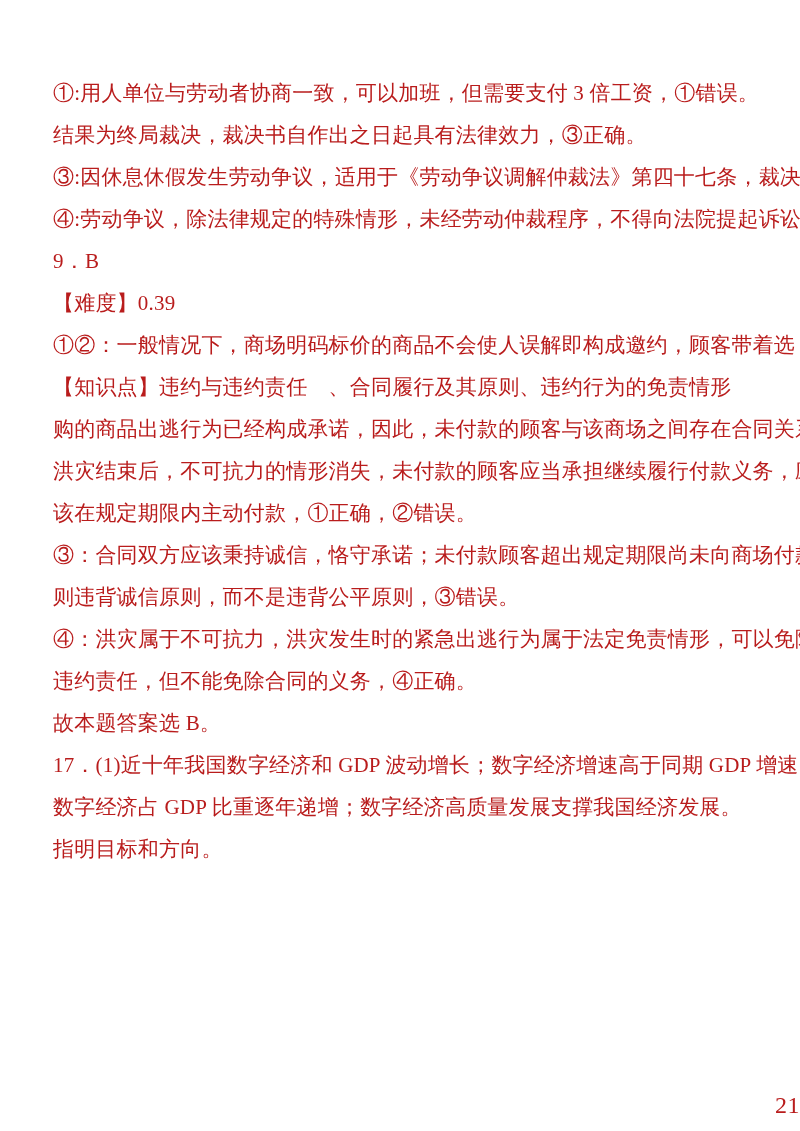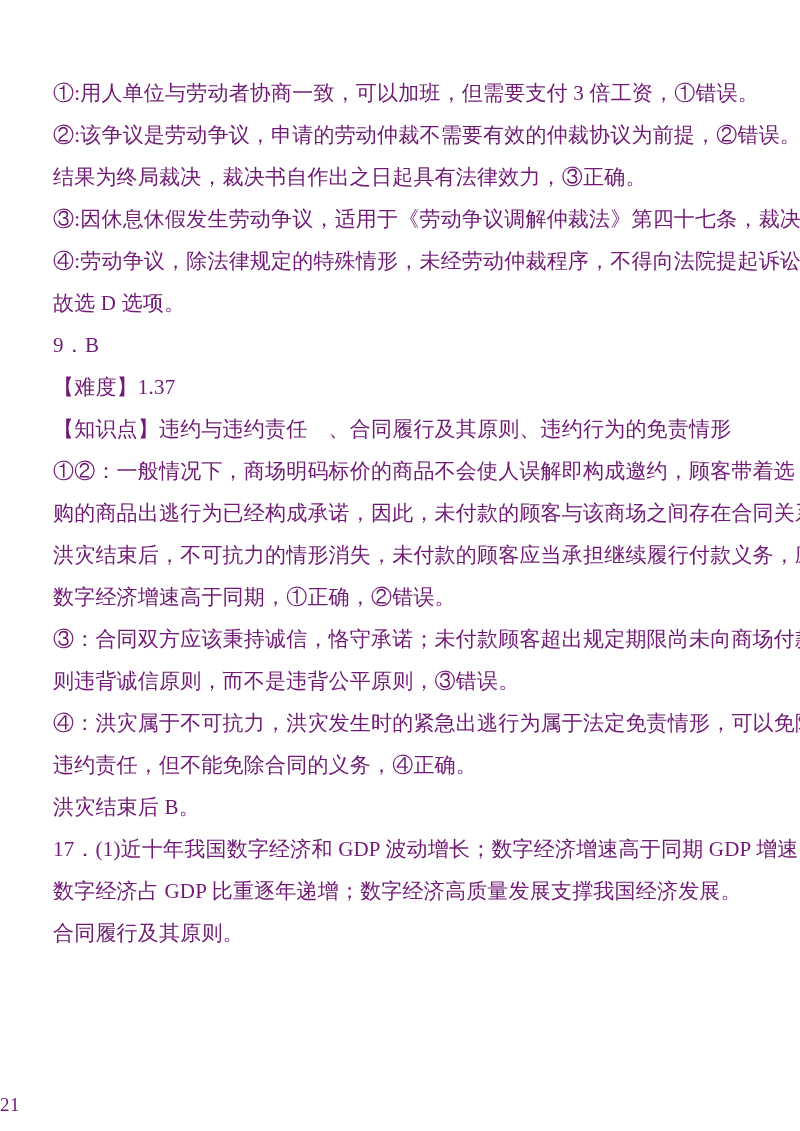--- a/index.html
+++ b/index.html
@@ -5,21 +5,21 @@
   html, body {
     margin: 0;
     padding: 0;
     background: #ffffff;
   }
   .page {
     position: relative;
     width: 800px;
     height: 1131px;
     background: #ffffff;
-    color: #701a75;
+    color: #b91c1c;
     font-family: "Liberation Serif", "DejaVu Serif", serif;
     font-size: 21px;
     box-sizing: border-box;
     padding: 72px 52px 0 53px;
     overflow: hidden;
   }
   .line {
     height: 42px;
     line-height: 42px;
     white-space: nowrap;
@@ -29,56 +29,54 @@
   
   .line.fill {
     text-align: justify;
     text-align-last: justify;
   }
   .page-number {
     position: absolute;
     left: 0;
     right: 0;
     top: 1092px;
-    text-align: left;
-    font-size: 19px;
+    text-align: right;
+    font-size: 24px;
     line-height: 26px;
     letter-spacing: 0.5px;
   }
 </style>
 </head>
 <body>
 
 <div class="page">
 
   <div>
     <div class="line">①:用人单位与劳动者协商一致，可以加班，但需要支付 3 倍工资，①错误。</div>
-    <div class="line">②:该争议是劳动争议，申请的劳动仲裁不需要有效的仲裁协议为前提，②错误。</div>
     <div class="line">结果为终局裁决，裁决书自作出之日起具有法律效力，③正确。</div>
     <div class="line fill">③:因休息休假发生劳动争议，适用于《劳动争议调解仲裁法》第四十七条，裁决</div>
     <div class="line fill">④:劳动争议，除法律规定的特殊情形，未经劳动仲裁程序，不得向法院提起诉讼，</div>
-    <div class="line">故选 D 选项。</div>
   </div>
 
   <div>
     <div class="line">9．B</div>
-    <div class="line">【难度】1.37</div>
+    <div class="line">【难度】0.39</div>
+    <div class="line fill">①②：一般情况下，商场明码标价的商品不会使人误解即构成邀约，顾客带着选</div>
     <div class="line">【知识点】违约与违约责任　、合同履行及其原则、违约行为的免责情形</div>
-    <div class="line fill">①②：一般情况下，商场明码标价的商品不会使人误解即构成邀约，顾客带着选</div>
     <div class="line fill">购的商品出逃行为已经构成承诺，因此，未付款的顾客与该商场之间存在合同关系；</div>
     <div class="line fill">洪灾结束后，不可抗力的情形消失，未付款的顾客应当承担继续履行付款义务，应</div>
-    <div class="line">数字经济增速高于同期，①正确，②错误。</div>
+    <div class="line">该在规定期限内主动付款，①正确，②错误。</div>
     <div class="line fill">③：合同双方应该秉持诚信，恪守承诺；未付款顾客超出规定期限尚未向商场付款，</div>
     <div class="line">则违背诚信原则，而不是违背公平原则，③错误。</div>
     <div class="line fill">④：洪灾属于不可抗力，洪灾发生时的紧急出逃行为属于法定免责情形，可以免除</div>
     <div class="line">违约责任，但不能免除合同的义务，④正确。</div>
-    <div class="line">洪灾结束后 B。</div>
+    <div class="line">故本题答案选 B。</div>
   </div>
 
   <div>
     <div class="line fill">17．(1)近十年我国数字经济和 GDP 波动增长；数字经济增速高于同期 GDP 增速；</div>
     <div class="line">数字经济占 GDP 比重逐年递增；数字经济高质量发展支撑我国经济发展。</div>
-    <div class="line">合同履行及其原则。</div>
+    <div class="line">指明目标和方向。</div>
   </div>
 
   <div class="page-number">21</div>
 
 </div>
 
 </body></html>

